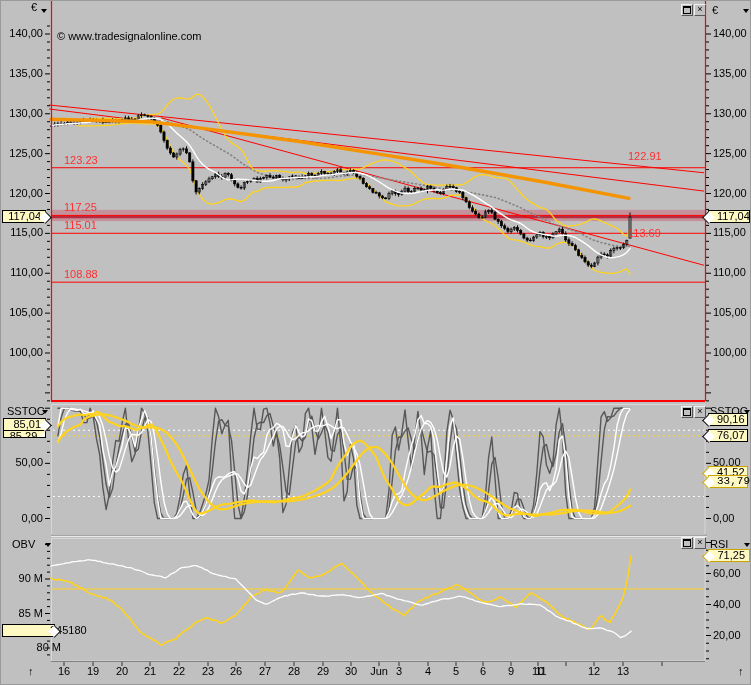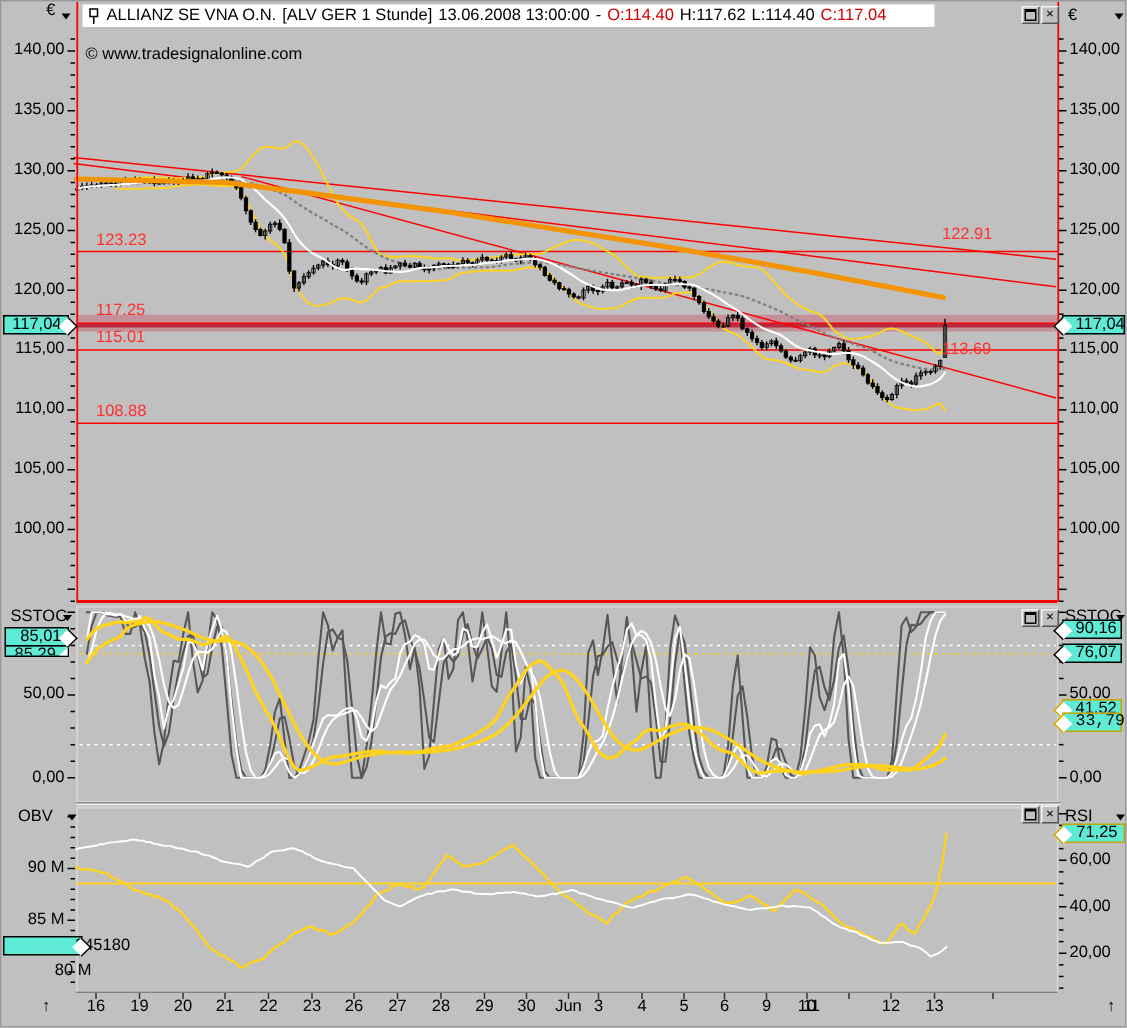--- a/index.html
+++ b/index.html
@@ -14,21 +14,21 @@
               z-index:4;display:flex;align-items:center;gap:4px;padding-left:3px;box-sizing:border-box;
               font-size:11px;line-height:13px;white-space:nowrap;}
   .titlestrip .tseg{color:#000;}
   .titlestrip .tred{color:#d00000;}
   .btn{position:absolute;width:12px;height:12px;background:#c0c0c0;border:1px solid;
        border-color:#f2f2f2 #565656 #565656 #f2f2f2;box-sizing:border-box;z-index:4;
        font-size:9px;line-height:9px;text-align:center;color:#000;padding:0;cursor:default;}
   .mx{display:block;width:6px;height:5px;border:1px solid #000;border-top-width:2px;margin:1px auto 0;}
   .tri{position:absolute;width:0;height:0;border-left:3.5px solid transparent;
        border-right:3.5px solid transparent;border-top:4px solid #000;z-index:4;}
-  .co{position:absolute;height:13px;background:#5eead4;border:1px solid var(--bc,#000);
+  .co{position:absolute;height:13px;background:#fef9c3;border:1px solid var(--bc,#000);
       box-sizing:border-box;font-size:11px;line-height:11px;z-index:3;padding:0 4px 0 2px;
       text-align:right;color:#000;}
   .co::after{content:'';position:absolute;width:8px;height:8px;background:#fff;transform:rotate(45deg);}
   .co-r::after{right:-5px;top:1.5px;border-right:1px solid var(--bc,#000);border-top:1px solid var(--bc,#000);}
   .co-l{padding-left:8px;}
   .co-l::after{left:-5px;top:1.5px;border-left:1px solid var(--bc,#000);border-bottom:1px solid var(--bc,#000);}
   .co-clip{height:8px;overflow:hidden;text-align:center;}
   .hdr{position:absolute;font-size:11px;line-height:13px;color:#000;z-index:3;white-space:nowrap;}
 </style>
 </head>
@@ -426,34 +426,20 @@
       <line x1="537" y1="661" x2="537" y2="665" stroke="#333" stroke-width="1"></line>
       <line x1="565" y1="661" x2="565" y2="665" stroke="#333" stroke-width="1"></line>
       <line x1="593" y1="661" x2="593" y2="665" stroke="#333" stroke-width="1"></line>
       <line x1="622" y1="661" x2="622" y2="665" stroke="#333" stroke-width="1"></line>
       <line x1="661" y1="661" x2="661" y2="665" stroke="#333" stroke-width="1"></line>
     </svg>
 
   <div class="lbl right" style="left:0;top:3;width:36px;">€</div>
   <div class="tri" style="left:40px;top:8px;"></div>
 
-  <div class="titlestrip">
-    <svg width="9" height="12">
-      <rect x="2" y="1" width="5" height="5" fill="none" stroke="#000"></rect>
-      <line x1="4.5" y1="6" x2="4.5" y2="11" stroke="#000"></line>
-    </svg>
-    <span class="tseg">ALLIANZ SE VNA O.N.</span>
-    <span class="tseg">[ALV GER  1 Stunde]</span>
-    <span class="tseg">13.06.2008 13:00:00</span>
-    <span class="tseg">-</span>
-    <span class="tred">O:114.40</span>
-    <span class="tseg">H:117.62</span>
-    <span class="tseg">L:114.40</span>
-    <span class="tred">C:117.04</span>
-  </div>
 
   <div class="btn" style="left:680px;top:3px;">
       <span class="mx"></span>
     </div>
   <div class="btn" style="left:693px;top:3px;"><span>×</span></div>
   <div class="lbl" style="left:711px;top:3px;">€</div>
   <div class="tri" style="left:742px;top:8px;"></div>
 
   <div class="lbl" style="left:56px;top:29px;">© www.tradesignalonline.com</div>
 

